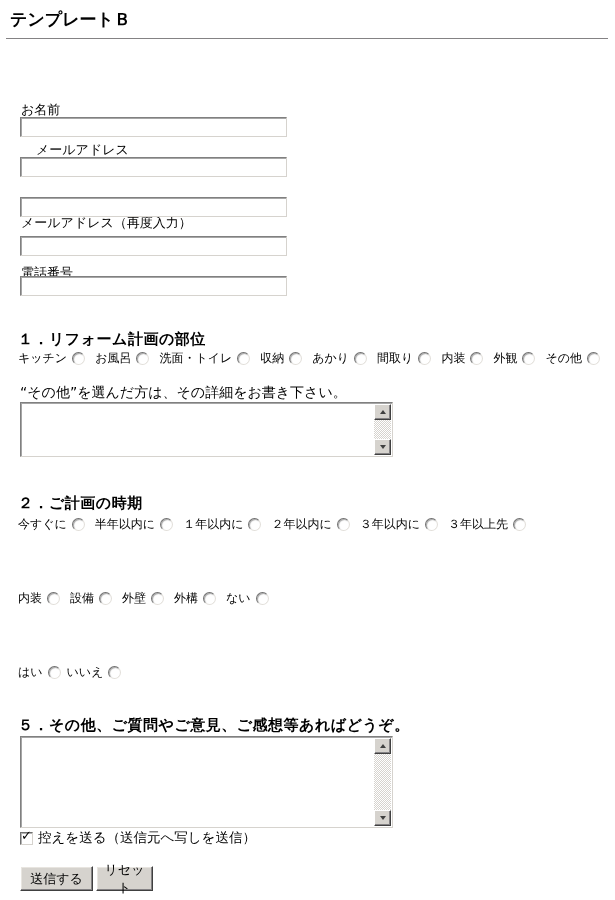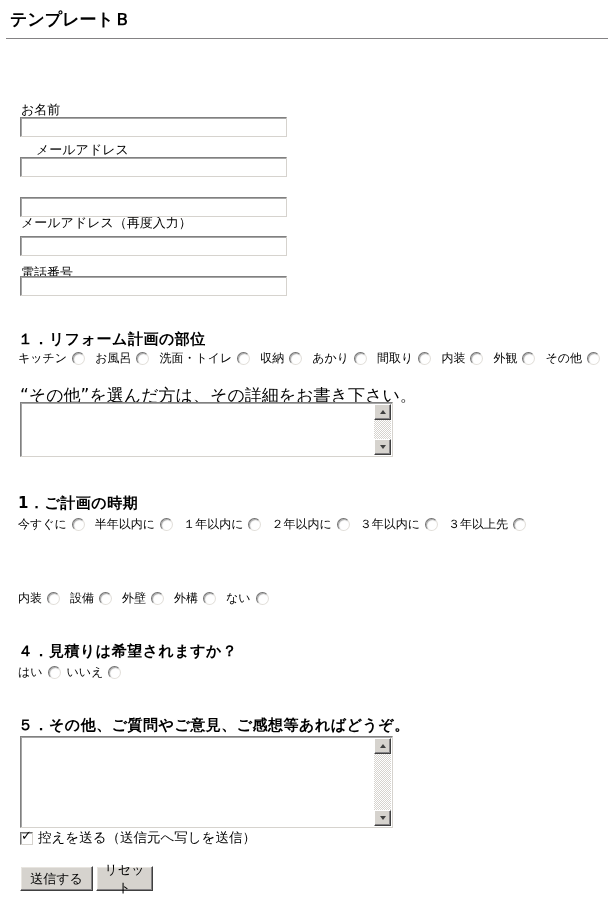--- a/index.html
+++ b/index.html
@@ -5,21 +5,21 @@
   html,body{margin:0;padding:0;background:#fff;}
   #screen{
     position:relative;width:615px;height:900px;background:#ffffff;overflow:hidden;
     font-family:"DejaVu Sans","Liberation Sans",sans-serif;color:#000;
   }
   .abs{position:absolute;}
   .page-title{font-size:17px;font-weight:bold;white-space:nowrap;}
   .rule{height:0;border-top:1px solid #848284;border-bottom:1px solid #ffffff;}
   .lbl{font-size:13px;white-space:nowrap;}
   .sec-h{font-size:15px;font-weight:bold;white-space:nowrap;letter-spacing:0.5px;text-align:center;}
-  .note{font-size:17px;white-space:nowrap;}
+  .note{font-size:14px;white-space:nowrap;}
 
   .tfield{
     width:267px;height:20px;box-sizing:border-box;background:#fff;
     border:1px solid;border-color:#808080 #d6d3ce #d6d3ce #808080;
     box-shadow:inset 1px 1px 0 rgba(0,0,0,0.35);
     font-family:"DejaVu Sans","Liberation Sans",sans-serif;font-size:13px;padding:1px 3px;outline:none;
   }
 
   .opts{display:flex;align-items:center;font-size:12px;white-space:nowrap;text-align:right;}
   .opt{display:inline-flex;align-items:center;margin-right:10px;}
@@ -145,21 +145,21 @@
     <div class="sb">
       <div class="sb-btn up">
           <span class="arr-up"></span>
         </div>
       <div class="sb-btn down">
           <span class="arr-down"></span>
         </div>
     </div>
   </div>
 
-  <div class="abs sec-h" style="left:18px;top:494px;">1．ご計画の時期</div>
+  <div class="abs sec-h" style="left:18px;top:494px;">２．ご計画の時期</div>
   <div class="abs opts" style="left:18px;top:516px;">
     <span class="opt">
         <span class="t">今すぐに</span>
         <span class="radio"></span>
       </span>
     <span class="opt">
         <span class="t">半年以内に</span>
         <span class="radio"></span>
       </span>
     <span class="opt">
@@ -196,21 +196,20 @@
     <span class="opt">
         <span class="t">外構</span>
         <span class="radio"></span>
       </span>
     <span class="opt">
         <span class="t">ない</span>
         <span class="radio"></span>
       </span>
   </div>
 
-  <div class="abs sec-h" style="left:18px;top:642px;">４．見積りは希望されますか？</div>
   <div class="abs opts" style="left:18px;top:664px;">
     <span class="opt" style="margin-right:6px;">
         <span class="t">はい</span>
         <span class="radio"></span>
       </span>
     <span class="opt">
         <span class="t">いいえ</span>
         <span class="radio"></span>
       </span>
   </div>

